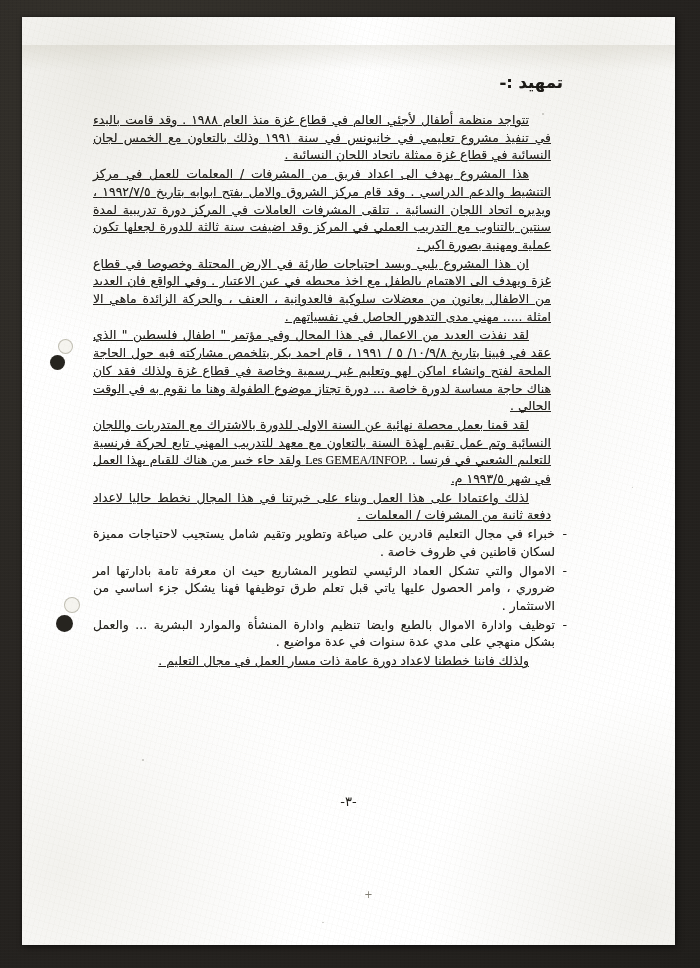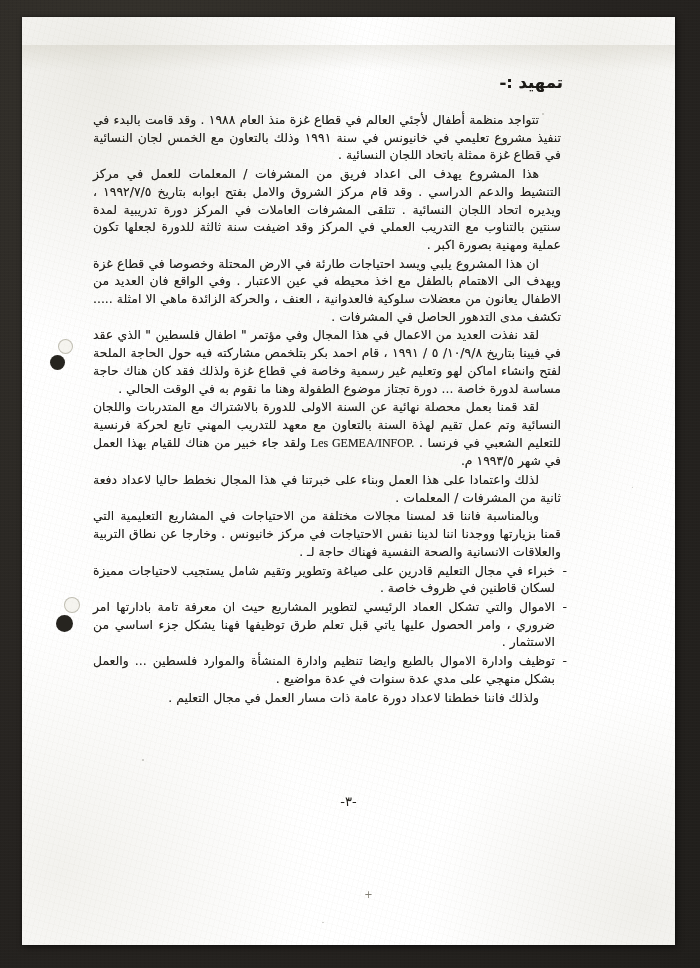--- a/index.html
+++ b/index.html
@@ -105,23 +105,24 @@
     width: 474px;
     color: #23211c;
     font-size: 12.4px;
     line-height: 17.7px;
     text-align: justify;
     text-justify: inter-word;
     text-shadow: 0 0 .55px rgba(35,33,28,.42);
   }
 
   p.para {
-    margin: 0 6px 1px 0;
+    margin: 0 16px 1px 0;
     text-indent: 22px;
     text-align: justify;
+    text-decoration: underline;
   }
   p.para:last-child { margin-bottom: 0; }
 
   
   p.bullet {
     margin: 0 0 1px 0;
     text-indent: 0;
     padding-right: 12px;
     position: relative;
     text-align: justify;
@@ -195,47 +196,46 @@
   <div id="doc-body">
 
     <div class="doc-title">تمهيد :-</div>
 
     <div id="flow">
 
       <p class="para">تتواجد منظمة أطفال لأجئي العالم في قطاع غزة منذ العام ١٩٨٨ . وقد قامت بالبدء في تنفيذ مشروع تعليمي في خانيونس في سنة ١٩٩١ وذلك بالتعاون مع الخمس لجان النسائية في قطاع غزة ممثلة باتحاد اللجان النسائية .</p>
 
       <p class="para">هذا المشروع يهدف الى اعداد فريق من المشرفات / المعلمات للعمل في مركز التنشيط والدعم الدراسي . وقد قام مركز الشروق والامل بفتح ابوابه بتاريخ ١٩٩٢/٧/٥ ، ويديره اتحاد اللجان النسائية . تتلقى المشرفات العاملات في المركز دورة تدريبية لمدة سنتين بالتناوب مع التدريب العملي في المركز وقد اضيفت سنة ثالثة للدورة لجعلها تكون عملية ومهنية بصورة اكبر .</p>
 
-      <p class="para">ان هذا المشروع يلبي ويسد احتياجات طارئة في الارض المحتلة وخصوصا في قطاع غزة ويهدف الى الاهتمام بالطفل مع اخذ محيطه في عين الاعتبار . وفي الواقع فان العديد من الاطفال يعانون من معضلات سلوكية فالعدوانية ، العنف ، والحركة الزائدة ماهي الا امثلة ..... تكشف مدى التدهور الحاصل في المشرفات .</p>
+      <p class="para">ان هذا المشروع يلبي ويسد احتياجات طارئة في الارض المحتلة وخصوصا في قطاع غزة ويهدف الى الاهتمام بالطفل مع اخذ محيطه في عين الاعتبار . وفي الواقع فان العديد من الاطفال يعانون من معضلات سلوكية فالعدوانية ، العنف ، والحركة الزائدة ماهي الا امثلة ..... مهني مدى التدهور الحاصل في نفسياتهم .</p>
 
       <p class="para">لقد نفذت العديد من الاعمال في هذا المجال وفي مؤتمر " اطفال فلسطين " الذي عقد في فيينا بتاريخ ١٠/٩/٨/ ٥ / ١٩٩١ ، قام احمد بكر بتلخمص مشاركته فيه حول الحاجة الملحة لفتح وانشاء اماكن لهو وتعليم غير رسمية وخاصة في قطاع غزة ولذلك فقد كان هناك حاجة مساسة لدورة خاصة ... دورة تجتاز موضوع الطفولة وهنا ما نقوم به في الوقت الحالي .</p>
 
       <p class="para">
         <span>لقد قمنا بعمل محصلة نهائية عن السنة الاولى للدورة بالاشتراك مع المتدربات واللجان النسائية وتم عمل تقيم لهذة السنة بالتعاون مع معهد للتدريب المهني تابع لحركة فرنسية للتعليم الشعبي في فرنسا .</span>
         <span class="latin">Les GEMEA/INFOP.</span>
         <span>ولقد جاء خبير من هناك للقيام بهذا العمل في شهر ١٩٩٣/٥ م.</span>
       </p>
 
       <p class="para">لذلك واعتمادا على هذا العمل وبناء على خبرتنا في هذا المجال نخطط حاليا لاعداد دفعة ثانية من المشرفات / المعلمات .</p>
 
-      <p class="para">وبالمناسبة فاننا قد لمسنا مجالات مختلفة من الاحتياجات في المشاريع التعليمية التي قمنا بزيارتها ووجدنا اننا لدينا نفس الاحتياجات في مركز خانيونس . وخارجا عن نطاق التربية والعلاقات الانسانية والصحة النفسية فهناك حاجة لـ .</p>
 
       <p class="bullet">
         <span class="dash">-</span>
         <span>خبراء في مجال التعليم قادرين على صياغة وتطوير وتقيم شامل يستجيب لاحتياجات مميزة لسكان قاطنين في ظروف خاصة .</span>
       </p>
 
       <p class="bullet">
         <span class="dash">-</span>
         <span>الاموال والتي تشكل العماد الرئيسي لتطوير المشاريع حيث ان معرفة تامة بادارتها امر ضروري ، وامر الحصول عليها ياتي قبل تعلم طرق توظيفها فهنا يشكل جزء اساسي من الاستثمار .</span>
       </p>
 
       <p class="bullet">
         <span class="dash">-</span>
-        <span>توظيف وادارة الاموال بالطبع وايضا تنظيم وادارة المنشأة والموارد فلسطين ... والعمل بشكل منهجي على مدي عدة سنوات في عدة مواضيع .</span>
+        <span>توظيف وادارة الاموال بالطبع وايضا تنظيم وادارة المنشأة والموارد البشرية ... والعمل بشكل منهجي على مدي عدة سنوات في عدة مواضيع .</span>
       </p>
 
       <p class="para">ولذلك فاننا خططنا لاعداد دورة عامة ذات مسار العمل في مجال التعليم .</p>
 
 
     </div>
 
     <div class="page-number">-٣-</div>
 
     <div class="stray-mark">+</div>

